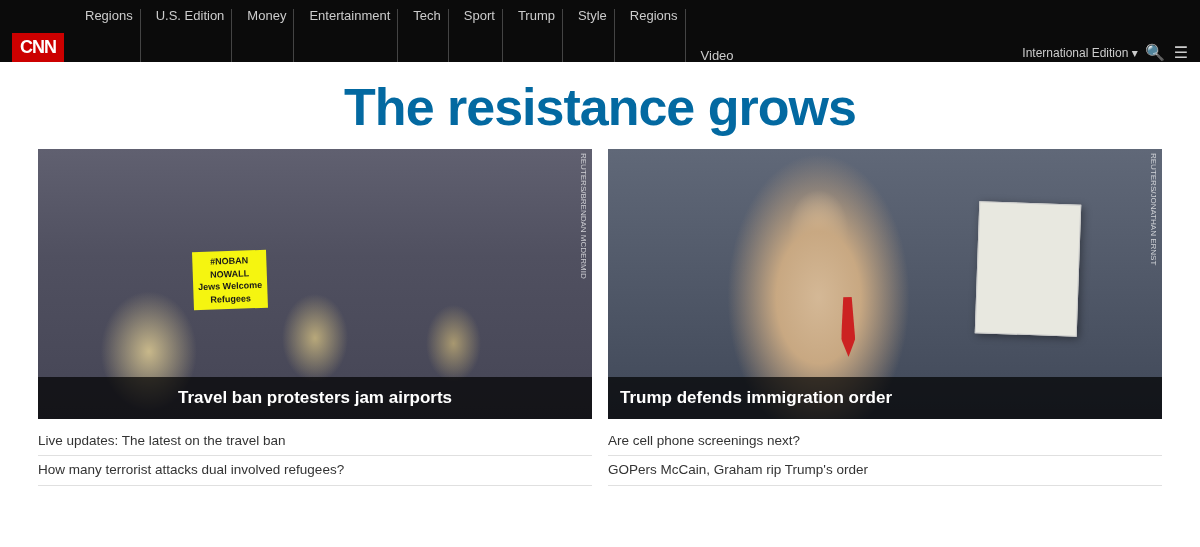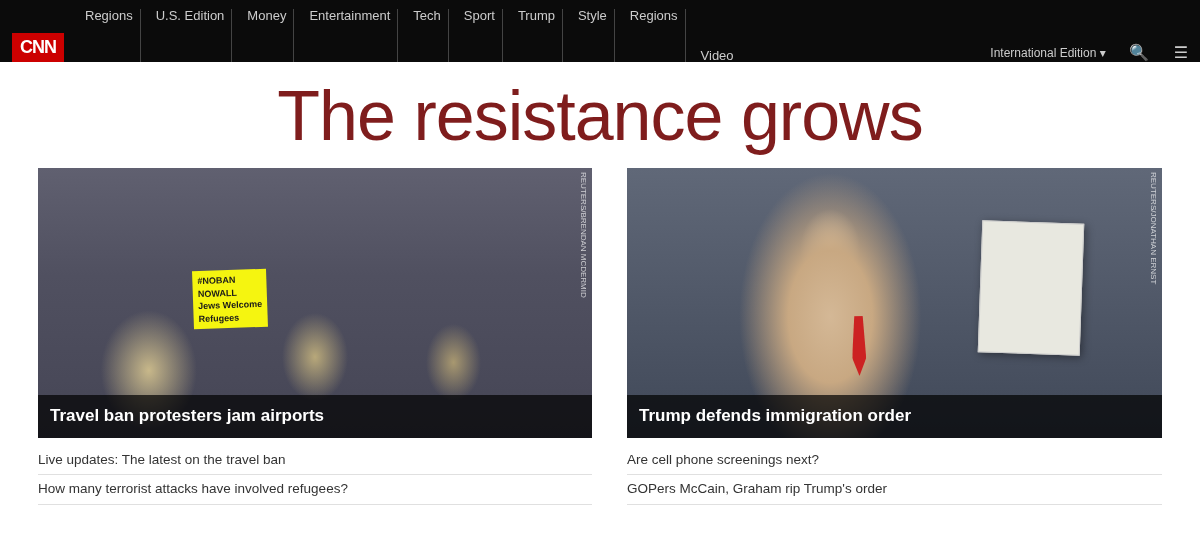--- a/index.html
+++ b/index.html
@@ -33,74 +33,75 @@
       font-size: 13px;
       text-decoration: none;
       padding: 0 7px;
       border-right: 1px solid #444;
       line-height: 1;
     }
     .nav-link:last-child { border-right: none; margin-top: 40px; }
     .nav-right {
       display: flex;
       align-items: center;
-      gap: 24px;
+      gap: 8px;
       margin-left: auto;
     }
     .intl-edition {
       color: #ccc;
       font-size: 12px;
     }
     .nav-icon {
       color: #ccc;
       font-size: 16px;
       cursor: pointer;
     }
 
     
     .headline-section {
       text-align: center;
       padding: 18px 0 14px;
       background: #fff;
     }
     .main-headline {
-      font-size: 70px;
-      font-weight: 400;
-      color: #7f1d1d;
+      font-size: 52px;
+      font-weight: 700;
+      color: #0369a1;
       line-height: 1.05;
       letter-spacing: -1px;
     }
 
     
     .content-grid {
       display: grid;
       grid-template-columns: 1fr 1fr;
       gap: 0;
       padding: 0 38px;
     }
 
     .story-card {
       padding: 0 8px 0 0;
     }
-    .story-card:last-child { padding: 0 0 0 8px; margin-left: 19px; }
+    .story-card:last-child { padding: 0 0 0 8px; }
 
     
     .story-image {
       width: 100%;
       height: 270px;
       position: relative;
       overflow: hidden;
     }
 
     
     .protest-image {
       background: linear-gradient(160deg, #4a4a5a 0%, #3a3a3a 30%, #5a5050 60%, #787060 100%);
       display: flex;
       align-items: center;
       justify-content: center;
+      text-align: center;
     }
     .protest-image::before {
       content: '';
       position: absolute;
       inset: 0;
       background:
         radial-gradient(ellipse 80px 100px at 20% 75%, #c8b88a 0%, transparent 60%),
         radial-gradient(ellipse 60px 80px at 50% 70%, #b8a87a 0%, transparent 55%),
         radial-gradient(ellipse 50px 70px at 75% 72%, #a89870 0%, transparent 55%),
         linear-gradient(180deg, #606070 0%, #505060 40%, #454555 100%);
@@ -229,21 +230,21 @@
 
   <div class="story-card">
     <div class="story-image protest-image">
       <span class="photo-credit">REUTERS/BRENDAN MCDERMID</span>
       <div class="story-caption">
         <span class="caption-text">Travel ban protesters jam airports</span>
       </div>
     </div>
     <div class="story-links">
       <a class="story-link-item">Live updates: The latest on the travel ban</a>
-      <a class="story-link-item">How many terrorist attacks have involved refugees?</a>
+      <a class="story-link-item">How many terrorist attacks dual involved refugees?</a>
     </div>
   </div>
 
   <div class="story-card">
     <div class="story-image trump-image">
       <div class="trump-tie"></div>
       <span class="photo-credit">REUTERS/JONATHAN ERNST</span>
       <div class="story-caption">
         <span class="caption-text">Trump defends immigration order</span>
       </div>

